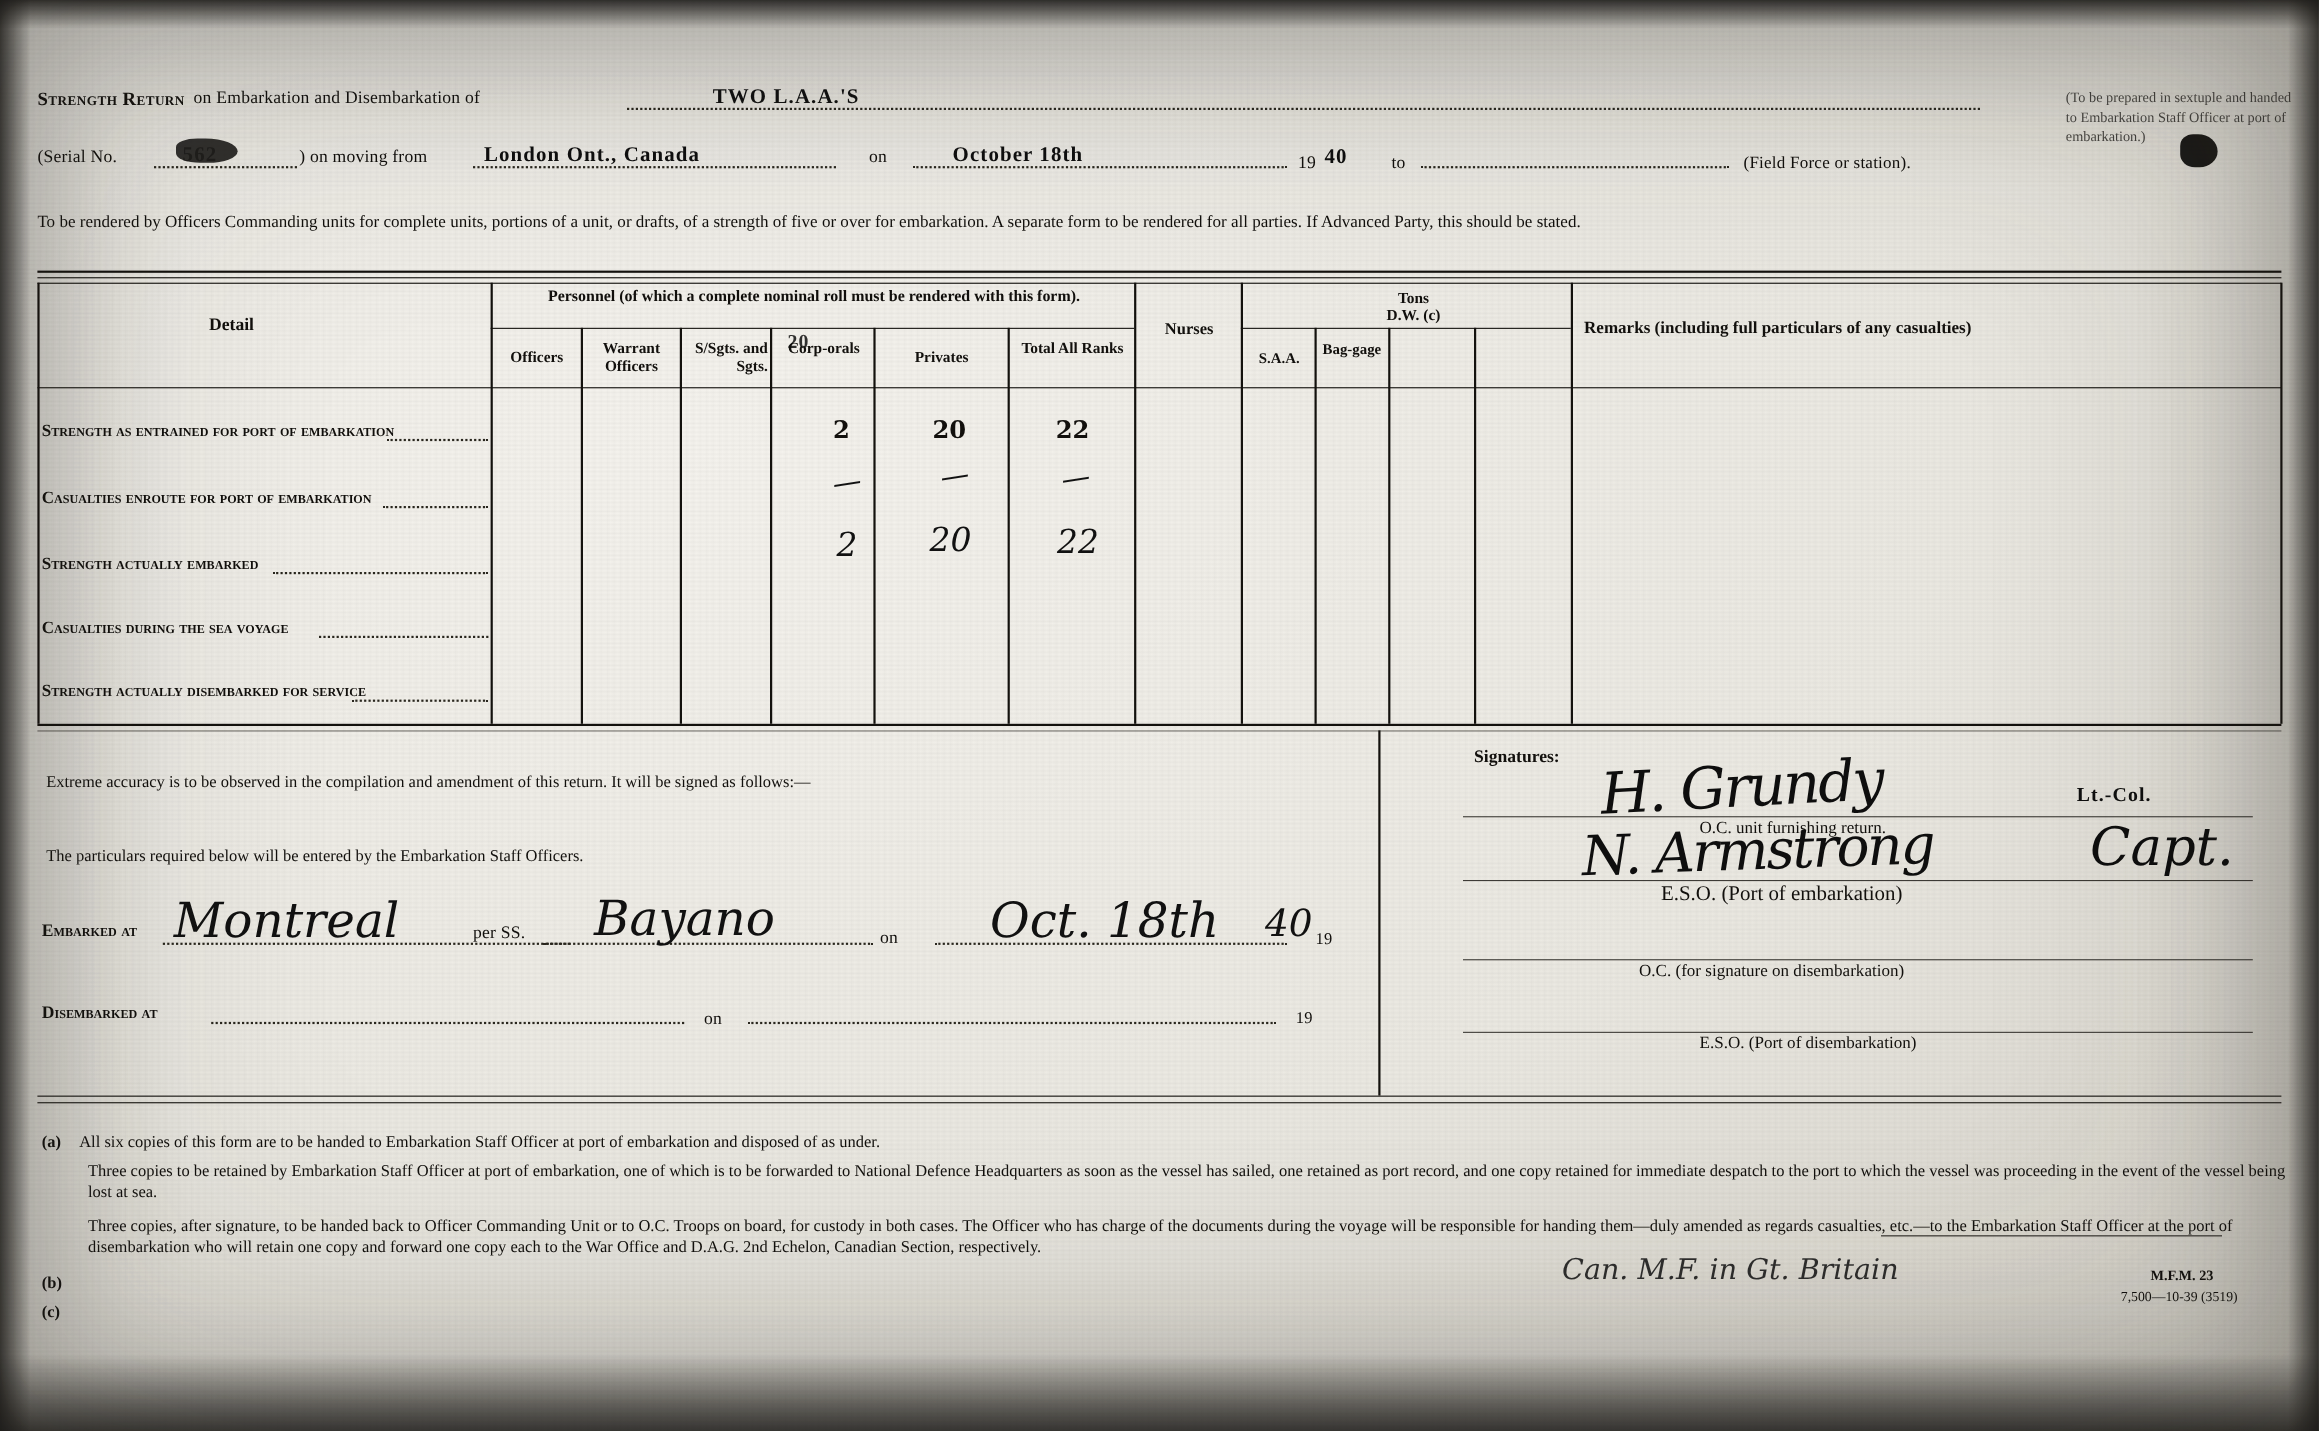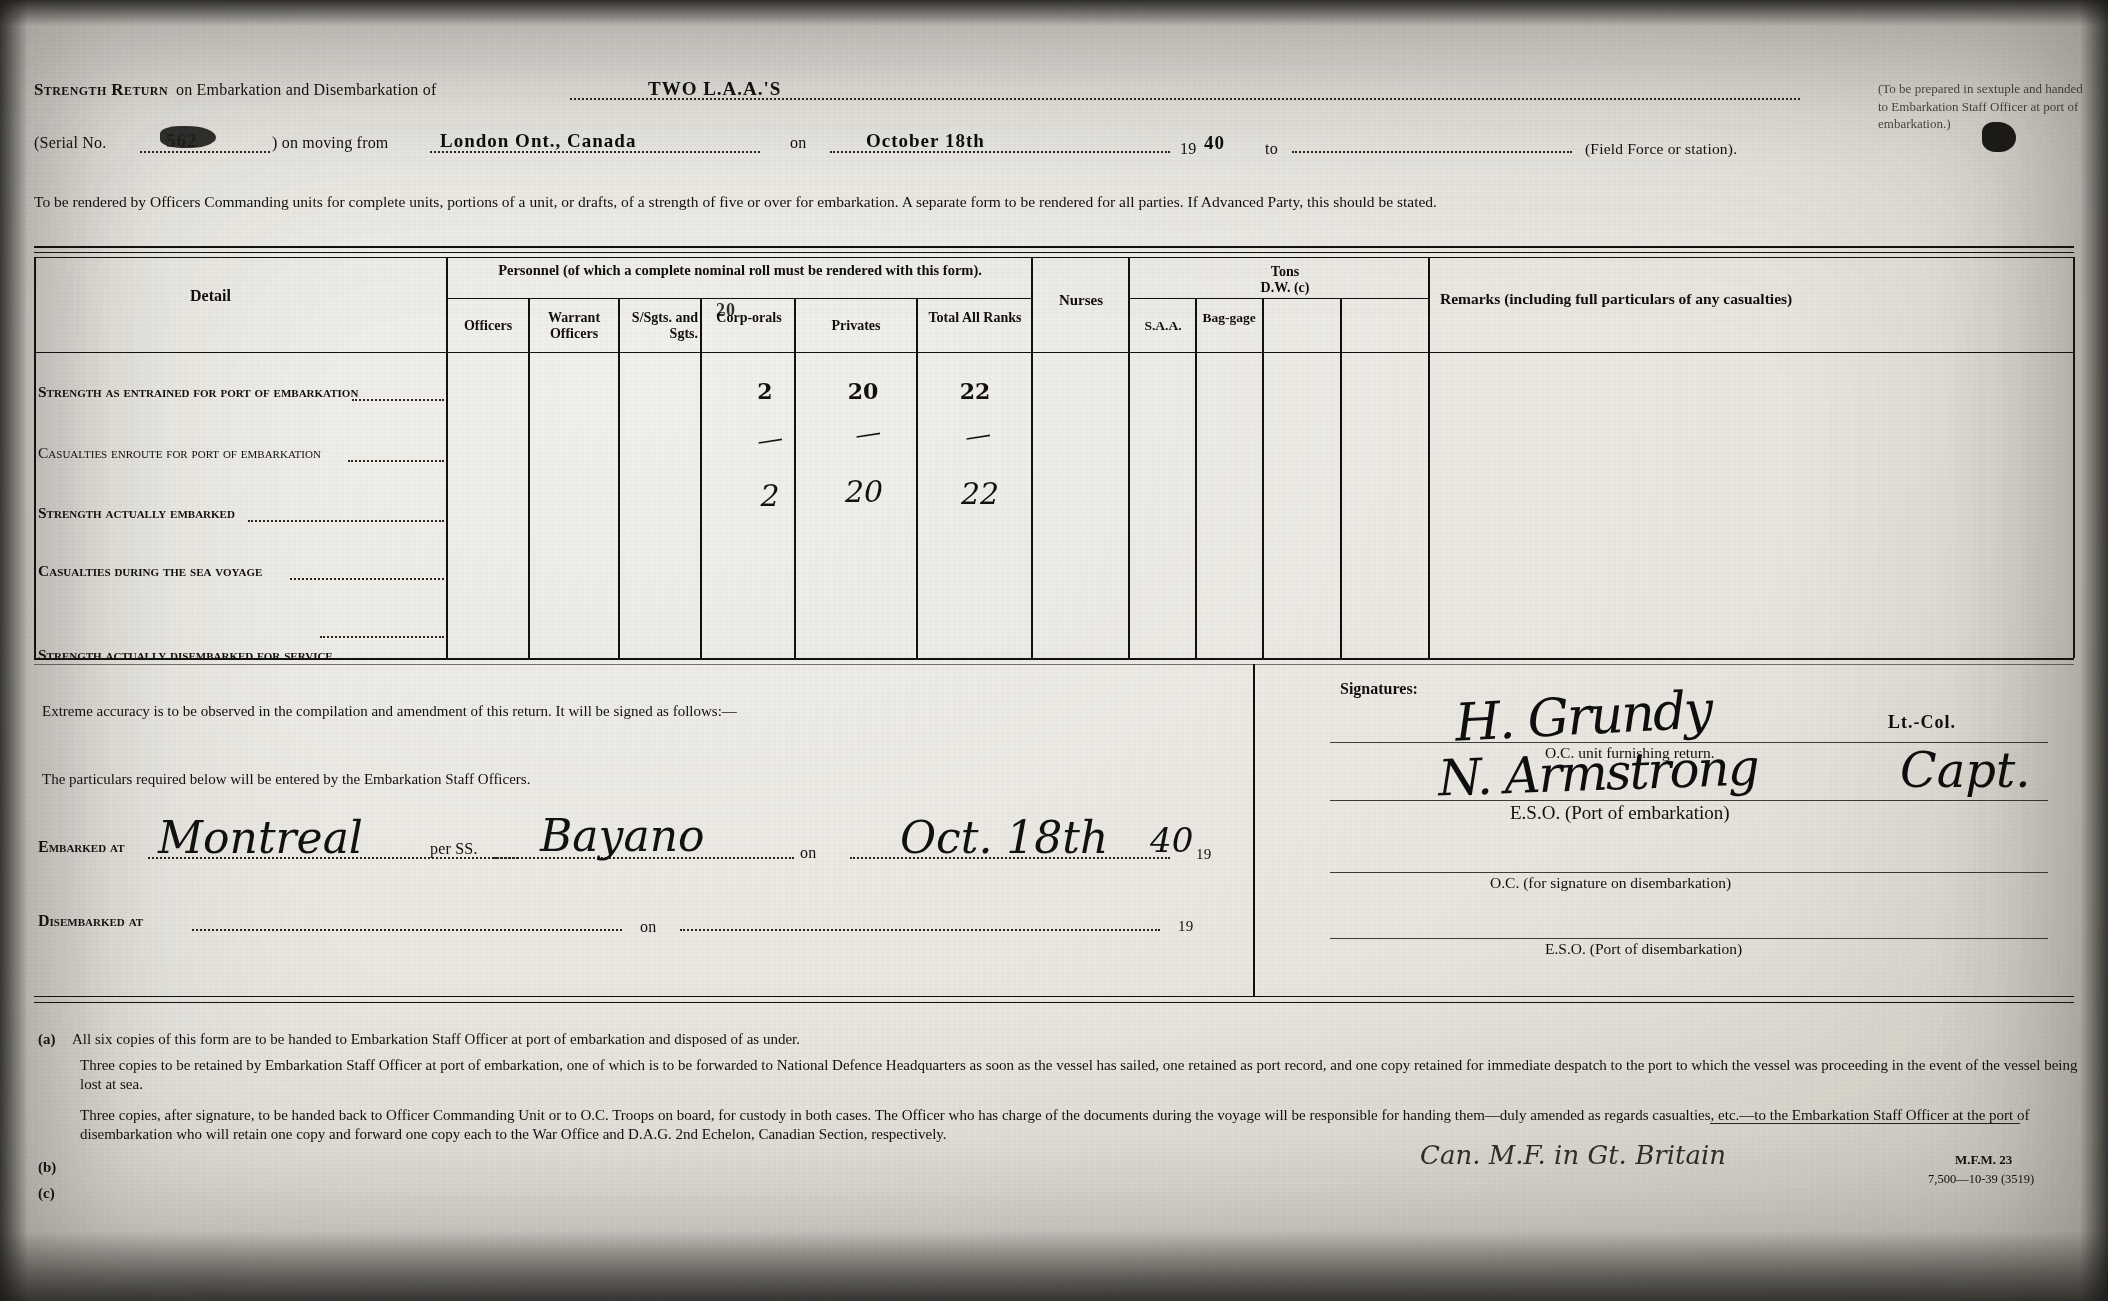--- a/index.html
+++ b/index.html
@@ -144,36 +144,36 @@
     <div class="abs" style="left:1198px;top:310px;width:62px;text-align:center;font-size:13.5px;font-weight:bold;line-height:1.15;">Bag-gage</div>
 
     <div class="abs typed" style="left:716px;top:300px;font-size:18px;opacity:.85;">20</div>
 
     <div class="abs sc" style="left:38px;top:383px;font-size:15.5px;font-weight:bold;">Strength as entrained for port of embarkation</div>
     <div class="abs dots" style="left:352px;top:398px;width:92px;height:1px;"></div>
     <div class="abs cellnum" style="left:742px;top:378px;width:46px;text-align:center;">2</div>
     <div class="abs cellnum" style="left:840px;top:378px;width:46px;text-align:center;">20</div>
     <div class="abs cellnum" style="left:952px;top:378px;width:46px;text-align:center;">22</div>
 
-    <div class="abs sc" style="left:38px;top:444px;font-size:15.5px;font-weight:normal;">Casualties enroute for port of embarkation</div>
+    <div class="abs sc" style="left:38px;top:444px;font-size:15.5px;font-weight:bold;">Casualties enroute for port of embarkation</div>
     <div class="abs dots" style="left:348px;top:459px;width:96px;height:1px;"></div>
     <div class="abs hand" style="left:740px;top:424px;width:60px;text-align:center;font-size:26px;transform:rotate(-9deg);">—</div>
     <div class="abs hand" style="left:838px;top:418px;width:60px;text-align:center;font-size:26px;transform:rotate(-9deg);">—</div>
     <div class="abs hand" style="left:948px;top:420px;width:60px;text-align:center;font-size:26px;transform:rotate(-9deg);">—</div>
 
     <div class="abs sc" style="left:38px;top:504px;font-size:15.5px;font-weight:bold;">Strength actually embarked</div>
     <div class="abs dots" style="left:248px;top:519px;width:196px;height:1px;"></div>
     <div class="abs hand" style="left:740px;top:478px;width:60px;text-align:center;font-size:30px;">2</div>
     <div class="abs hand" style="left:828px;top:474px;width:72px;text-align:center;font-size:30px;">20</div>
     <div class="abs hand" style="left:944px;top:476px;width:72px;text-align:center;font-size:30px;">22</div>
 
     <div class="abs sc" style="left:38px;top:562px;font-size:15.5px;font-weight:bold;">Casualties during the sea voyage</div>
     <div class="abs dots" style="left:290px;top:577px;width:154px;height:1px;"></div>
 
-    <div class="abs sc" style="left:38px;top:620px;font-size:15.5px;font-weight:bold;margin-top:26px;">Strength actually disembarked for service</div>
+    <div class="abs sc" style="left:38px;top:620px;font-size:15.5px;font-weight:bold;">Strength actually disembarked for service</div>
     <div class="abs dots" style="left:320px;top:635px;width:124px;height:1px;"></div>
 
     <div class="ln hline" style="left:34px;top:664px;width:2040px;height:1.2px;opacity:.55;"></div>
     <div class="ln vline" style="left:1253px;top:664px;height:332px;"></div>
     <div class="ln hline" style="left:34px;top:996px;width:2040px;height:1.4px;"></div>
     <div class="ln hline" style="left:34px;top:1002px;width:2040px;height:1.2px;"></div>
 
     <div class="abs note" style="left:42px;top:702px;width:1180px;">Extreme accuracy is to be observed in the compilation and amendment of this return.   It will be signed as follows:—</div>
     <div class="abs note" style="left:42px;top:770px;width:1200px;">The particulars required below will be entered by the Embarkation Staff Officers.</div>
 

